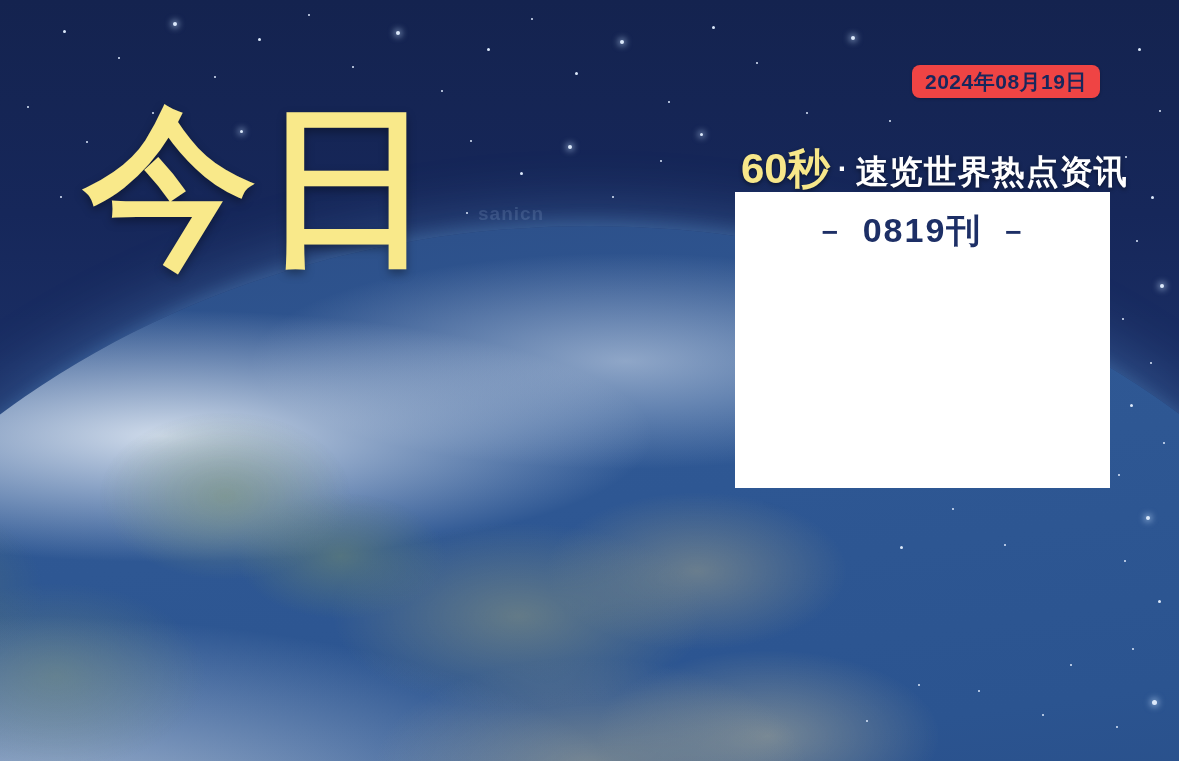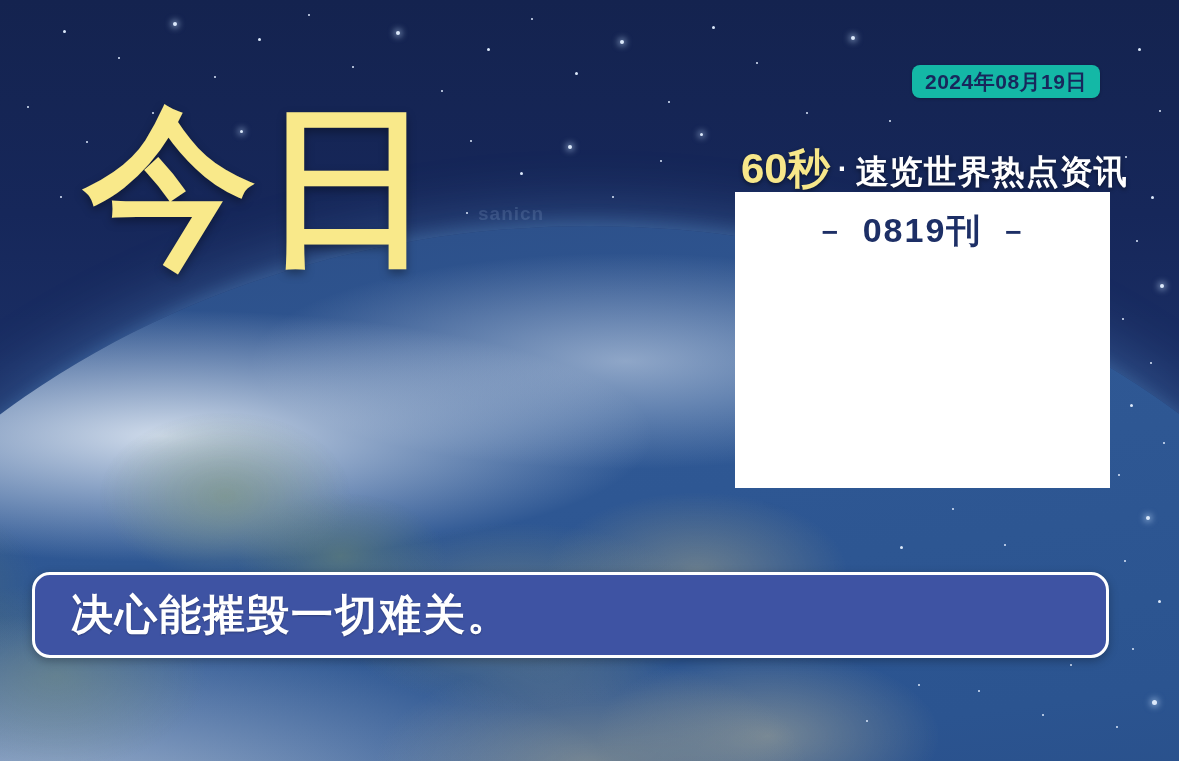--- a/index.html
+++ b/index.html
@@ -86,21 +86,21 @@
     font-size:19px; letter-spacing:1px; font-weight:700;
     color:rgba(150,175,215,.20);
     user-select:none;
   }
 
   
   .date-badge{
     position:absolute; left:912px; top:65px;
     height:33px; padding:0 13px;
     display:flex; align-items:center;
-    background:#14b8a6; border-radius:8px;
+    background:#ef4444; border-radius:8px;
     color:#18275c; font-size:21px; font-weight:700;
     letter-spacing:.5px;
     box-shadow:0 1px 3px rgba(0,0,0,.25);
   }
 
   .tagline{
     position:absolute; left:741px; top:141px;
     display:flex; align-items:baseline; gap:2px;
     white-space:nowrap;
   }
@@ -265,17 +265,14 @@
       <span class="dash">－</span>
       <span>0819刊</span>
       <span class="dash">－</span>
     </div>
   </div>
 
   <div class="headline">
     <span class="l1">今日</span>
   </div>
 
-  <div class="quote-bar">
-    <span class="txt">决心能摧毁一切难关。</span>
-  </div>
 
 </div>
 
 </body></html>

